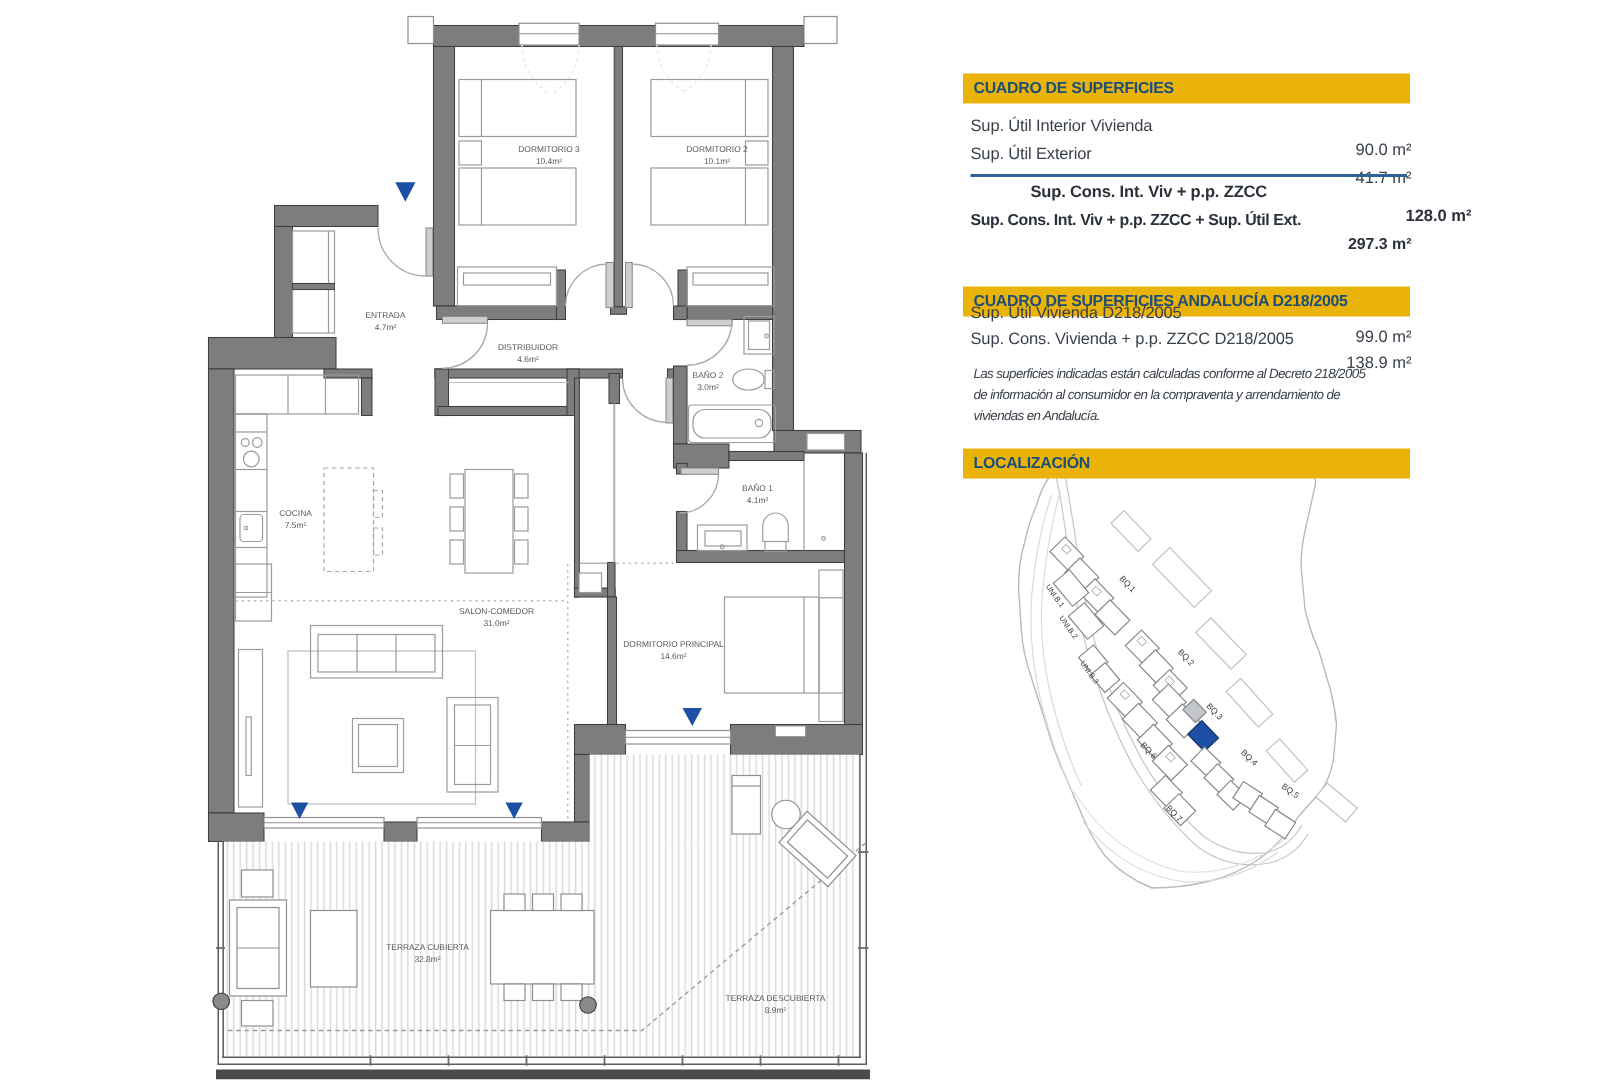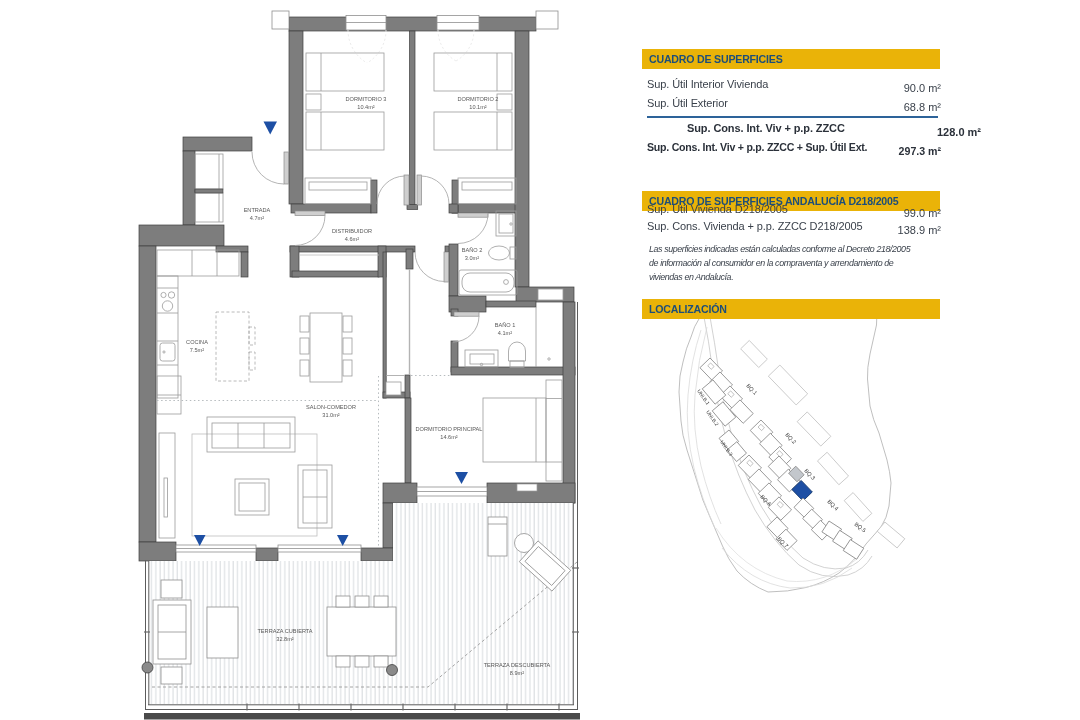--- a/index.html
+++ b/index.html
@@ -1,20 +1,20 @@
 <!DOCTYPE html>
 <html><head>
 <meta charset="utf-8">
 <style>
   html,body{margin:0;padding:0;background:#fff;}
   body{width:1080px;height:720px;position:relative;font-family:"Liberation Sans",sans-serif;overflow:hidden;}
   #plan{position:absolute;left:0;top:0;}
   .band{position:absolute;left:642px;width:298px;height:20px;background:#eab308;color:#1d4e79;font-weight:bold;font-size:10.6px;line-height:20px;padding-left:7px;box-sizing:border-box;letter-spacing:-0.2px;white-space:nowrap;}
   .row{position:absolute;left:647px;width:294px;font-size:11px;color:#3a414b;letter-spacing:-0.1px;white-space:nowrap;}
-  .row .v{position:absolute;right:0;top:4px;letter-spacing:0;}
+  .row .v{position:absolute;right:0;top:16px;letter-spacing:0;}
   .brow{font-weight:bold;color:#2b313a;}
   .note{position:absolute;left:649px;width:292px;font-size:8.9px;font-style:italic;color:#3a414b;line-height:13.8px;letter-spacing:-0.4px;white-space:nowrap;}
   .divider{position:absolute;left:647px;width:291px;height:2px;background:#2d6399;}
 </style>
 </head>
 <body>
 <svg id="plan" width="1080" height="720" viewBox="0 0 1080 720">
   <defs>
     <pattern id="hatch" width="4.3" height="8" patternUnits="userSpaceOnUse">
       <rect width="4.3" height="8" fill="#ffffff"></rect>
@@ -600,21 +600,21 @@
       <text x="706" y="412" transform="rotate(55 706 412)" font-size="5">UNI.B.2</text>
       <text x="720" y="442" transform="rotate(55 720 442)" font-size="5">UNI.B.3</text>
     </g>
   </g>
 </svg>
 
 <div class="band" style="top:49px;">CUADRO DE SUPERFICIES</div>
 
 <div class="row" style="top:78px;">Sup. Útil Interior Vivienda<span class="v">90.0 m²</span></div>
 
-<div class="row" style="top:97px;">Sup. Útil Exterior<span class="v">68.8 m²</span></div>
+<div class="row" style="top:97px;">Sup. Útil Exterior<span class="v">41.7 m²</span></div>
 
 <div class="divider" style="top:116px;"></div>
 
 <div class="row brow" style="top:122px;padding-left:40px;">Sup. Cons. Int. Viv + p.p. ZZCC<span class="v">128.0 m²</span></div>
 
 <div class="row brow" style="top:141px;font-size:10.6px;letter-spacing:-0.25px;">Sup. Cons. Int. Viv + p.p. ZZCC + Sup. Útil Ext.<span class="v" style="font-size:10.6px;">297.3 m²</span></div>
 
 <div class="band" style="top:191px;">CUADRO DE SUPERFICIES ANDALUCÍA D218/2005</div>
 
 <div class="row" style="top:203px;">Sup. Útil Vivienda D218/2005<span class="v">99.0 m²</span></div>

